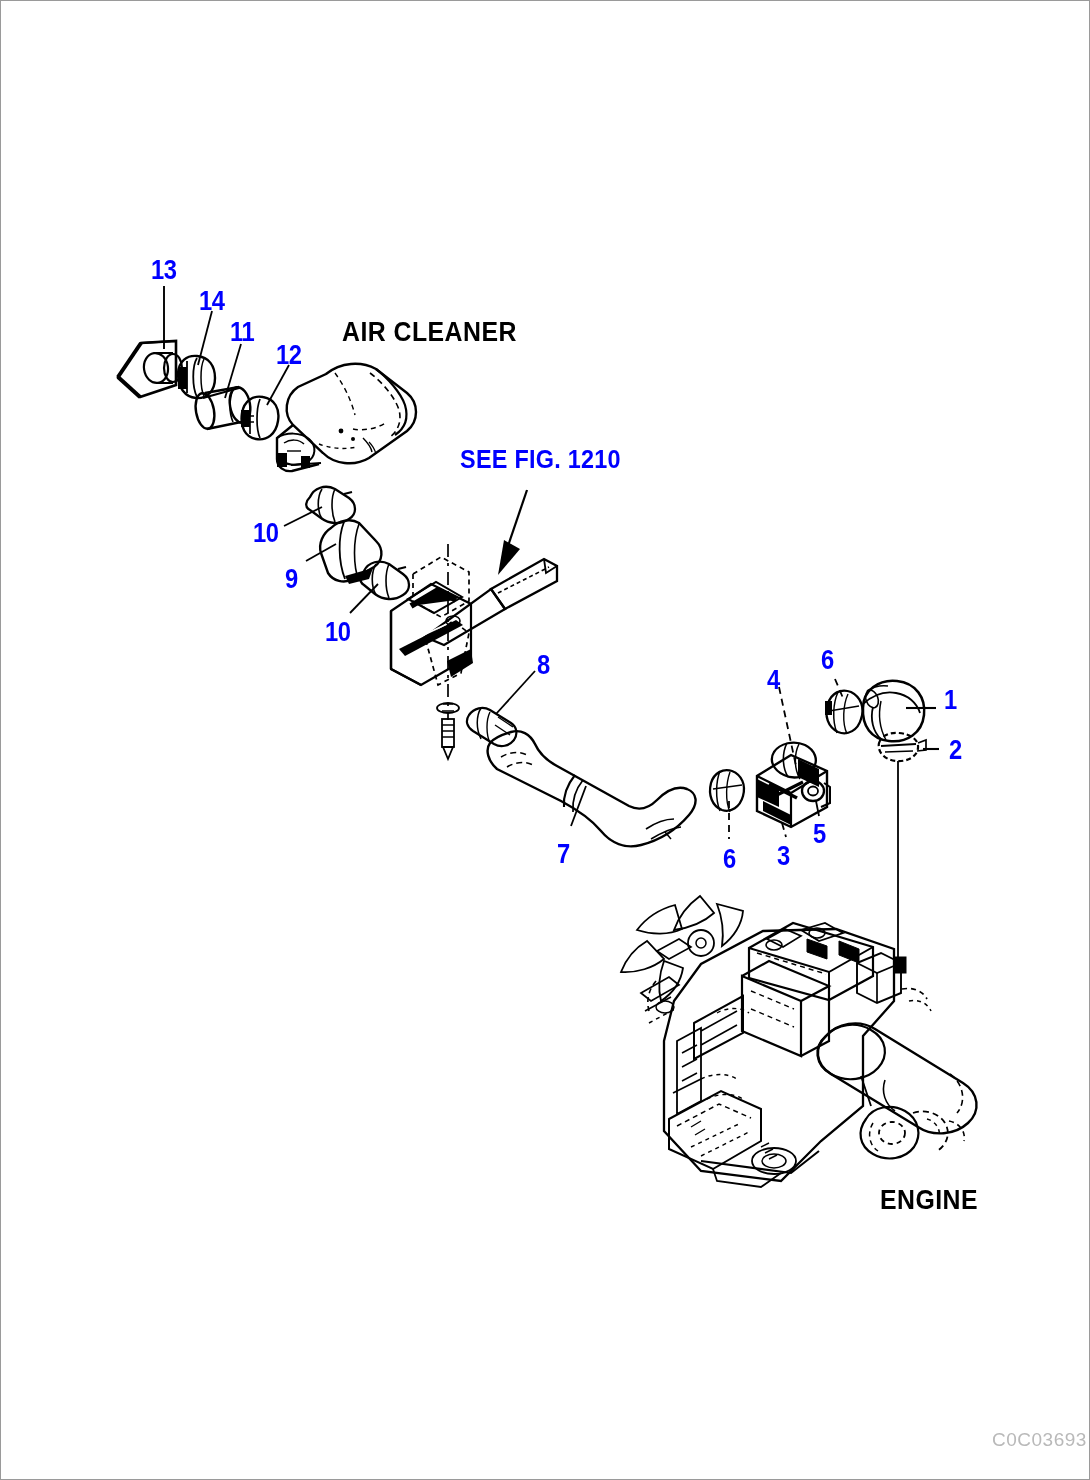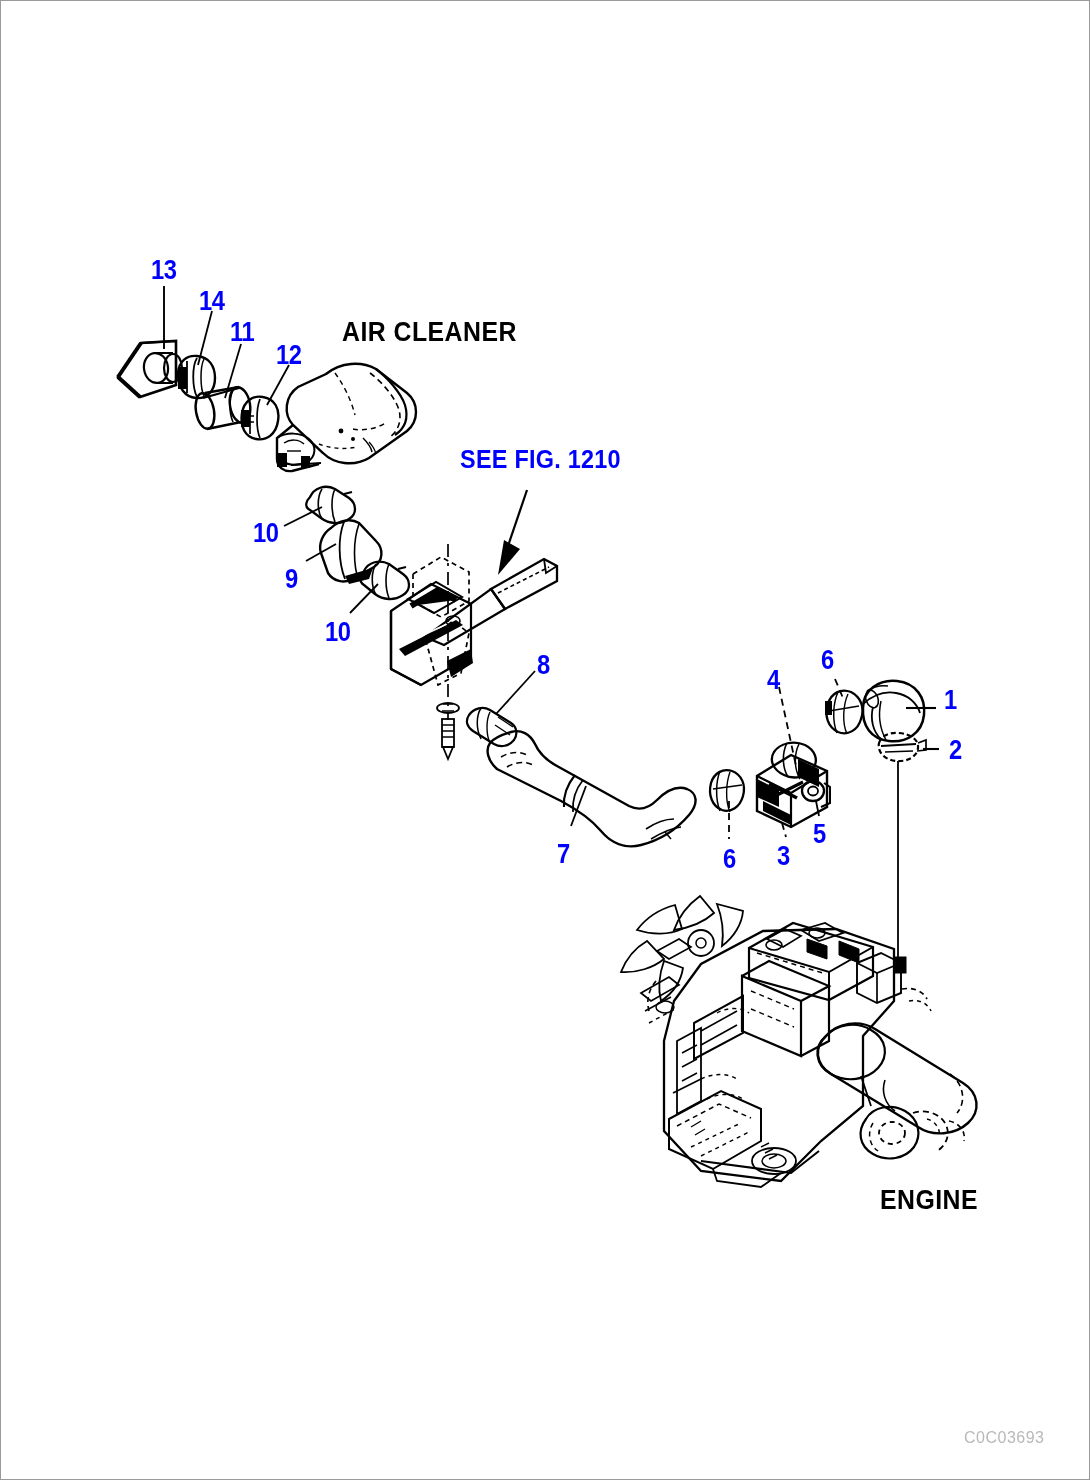--- a/index.html
+++ b/index.html
@@ -52,25 +52,26 @@
   .seefig {
     color: #0000ff;
     font-size: 26px;
     letter-spacing: 0.3px;
     transform: scaleX(0.9);
     transform-origin: left top;
   }
   .docid {
     position: absolute;
     color: #b9b9b9;
-    font-size: 16px;
+    font-size: 19px;
     font-family: "Liberation Sans", sans-serif;
     font-weight: normal;
     letter-spacing: 0.5px;
     white-space: nowrap;
+    margin-left: 28px;
   }
 </style>
 </head>
 <body>
 
 <div id="page">
 
   <svg id="art" viewBox="0 0 1090 1480" xmlns="http://www.w3.org/2000/svg">
 
     <defs>

